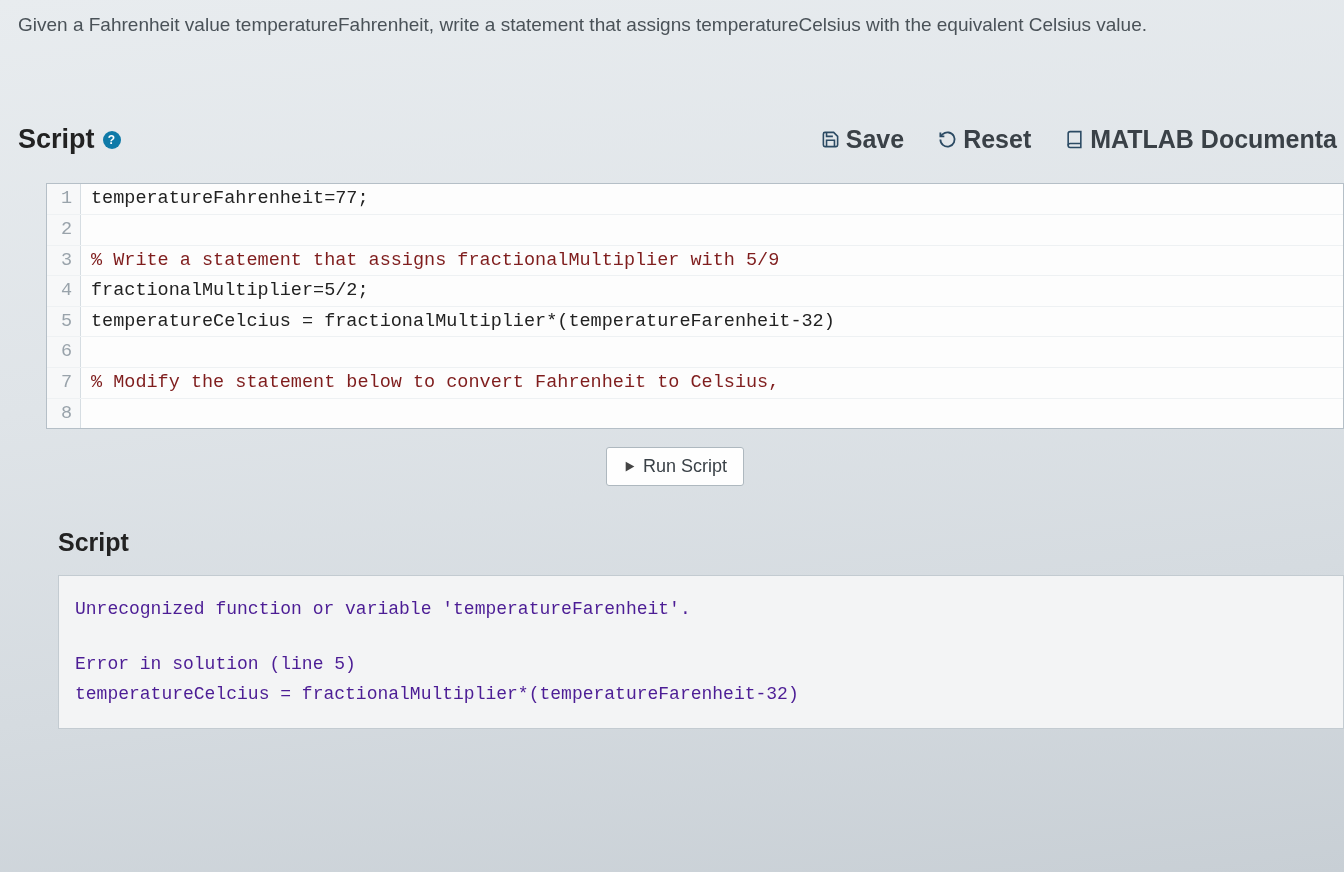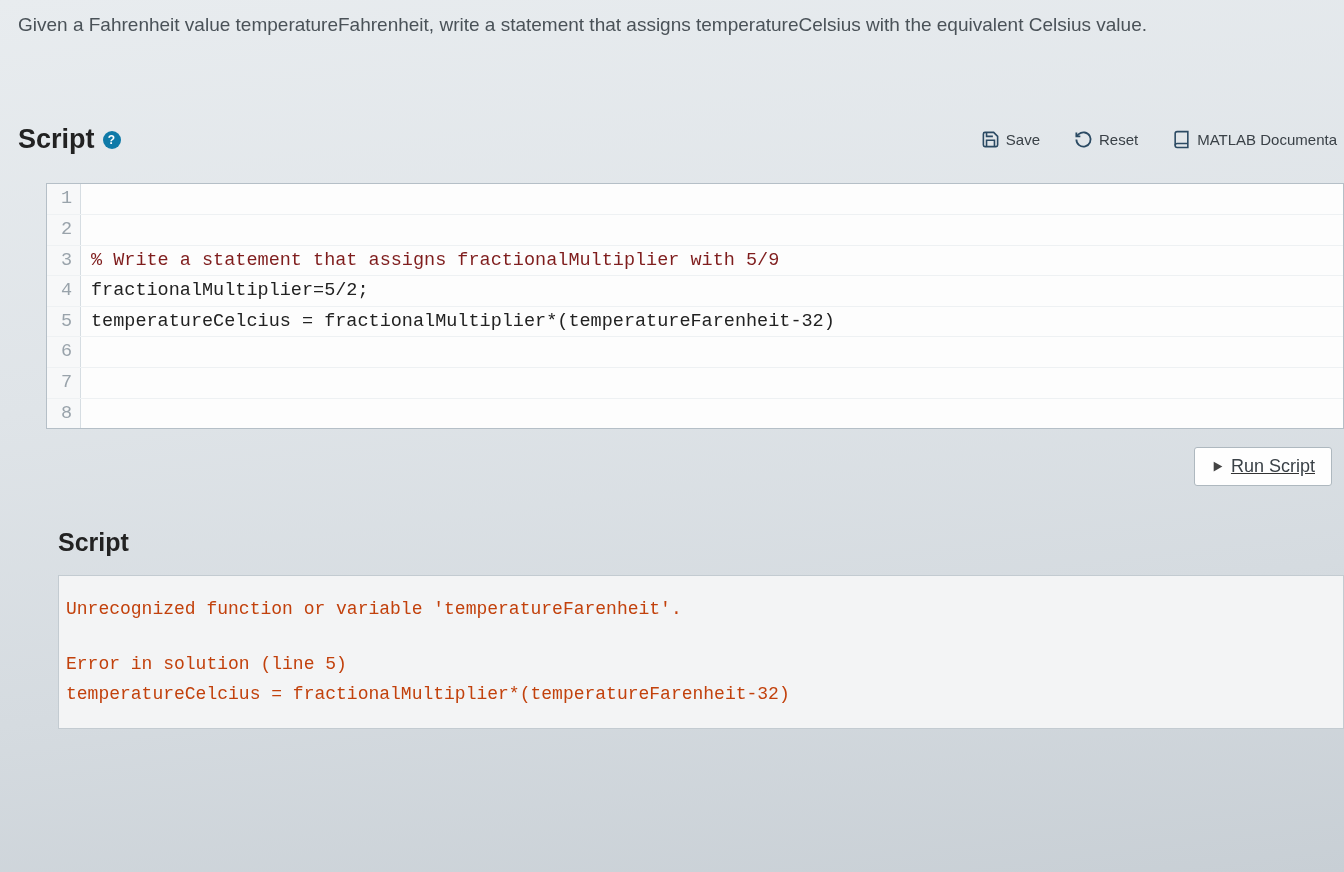--- a/index.html
+++ b/index.html
@@ -46,23 +46,24 @@
       background: #0f7aa8;
       color: #fff;
       font-size: 12px;
       font-weight: 700;
       cursor: pointer;
     }
     .toolbar {
       display: flex;
       align-items: center;
       gap: 34px;
-      font-size: 15px;
+      font-size: 25px;
       color: #3a4147;
       padding-right: 0;
+      font-weight: bold;
     }
     .toolbar-item {
       display: inline-flex;
       align-items: center;
       gap: 6px;
       cursor: pointer;
     }
     .toolbar-item svg { width: 19px; height: 19px; }
     .code-editor {
       border: 1px solid #b5bfc7;
@@ -89,24 +90,23 @@
       flex-shrink: 0;
     }
     .code-content {
       padding-left: 10px;
       white-space: pre;
       color: #222;
     }
     .comment { color: #7f1d1d; }
     .run-row {
       display: flex;
-      justify-content: flex-end;
+      justify-content: center;
       padding-top: 18px;
       padding-right: 12px;
-      text-decoration: underline;
     }
     .run-button {
       display: inline-flex;
       align-items: center;
       gap: 7px;
       background: #fefefe;
       border: 1px solid #aeb8bf;
       border-radius: 3px;
       padding: 8px 16px;
       font-size: 18px;
@@ -120,25 +120,25 @@
       color: #222;
       margin-top: 42px;
       margin-left: 40px;
       margin-bottom: 18px;
     }
     .output-box {
       border: 1px solid #c3cbd1;
       background: #f3f4f5;
       margin-left: 40px;
       margin-right: 0;
-      padding: 18px 7px;
+      padding: 18px 16px;
       font-family: "Consolas", "Menlo", "Courier New", monospace;
       font-size: 18px;
       line-height: 1.7;
-      color: #c2410c;
+      color: #4c1d95;
     }
     .output-line { white-space: pre-wrap; }
     .output-spacer { height: 24px; }
   </style>
 </head>
 <body>
 
 <div class="problem-text">
   <div>Given a Fahrenheit value temperatureFahrenheit, write a statement that assigns temperatureCelsius with the equivalent Celsius value.</div>
 </div>
@@ -170,20 +170,21 @@
           <path d="M6.5 2H20v20H6.5A2.5 2.5 0 0 1 4 19.5v-15A2.5 2.5 0 0 1 6.5 2z"></path>
         </svg>
       <span>MATLAB Documenta</span>
     </span>
   </div>
 </div>
 
 <div class="code-editor">
   <div class="code-line">
       <span class="gutter">1</span>
+      <span class="code-content">temperatureFahrenheit=77;</span>
     </div>
   <div class="code-line">
       <span class="gutter">2</span>
       <span class="code-content"></span>
     </div>
   <div class="code-line">
       <span class="gutter">3</span>
       <span class="code-content comment">% Write a statement that assigns fractionalMultiplier with 5/9</span>
     </div>
   <div class="code-line">
@@ -193,20 +194,21 @@
   <div class="code-line">
       <span class="gutter">5</span>
       <span class="code-content">temperatureCelcius = fractionalMultiplier*(temperatureFarenheit-32)</span>
     </div>
   <div class="code-line">
       <span class="gutter">6</span>
       <span class="code-content"></span>
     </div>
   <div class="code-line">
       <span class="gutter">7</span>
+      <span class="code-content comment">% Modify the statement below to convert Fahrenheit to Celsius,</span>
     </div>
   <div class="code-line">
       <span class="gutter">8</span>
     </div>
 </div>
 
 <div class="run-row">
   <button class="run-button">
     <svg viewBox="0 0 24 24">
         <polygon points="5,3 21,12 5,21"></polygon>

